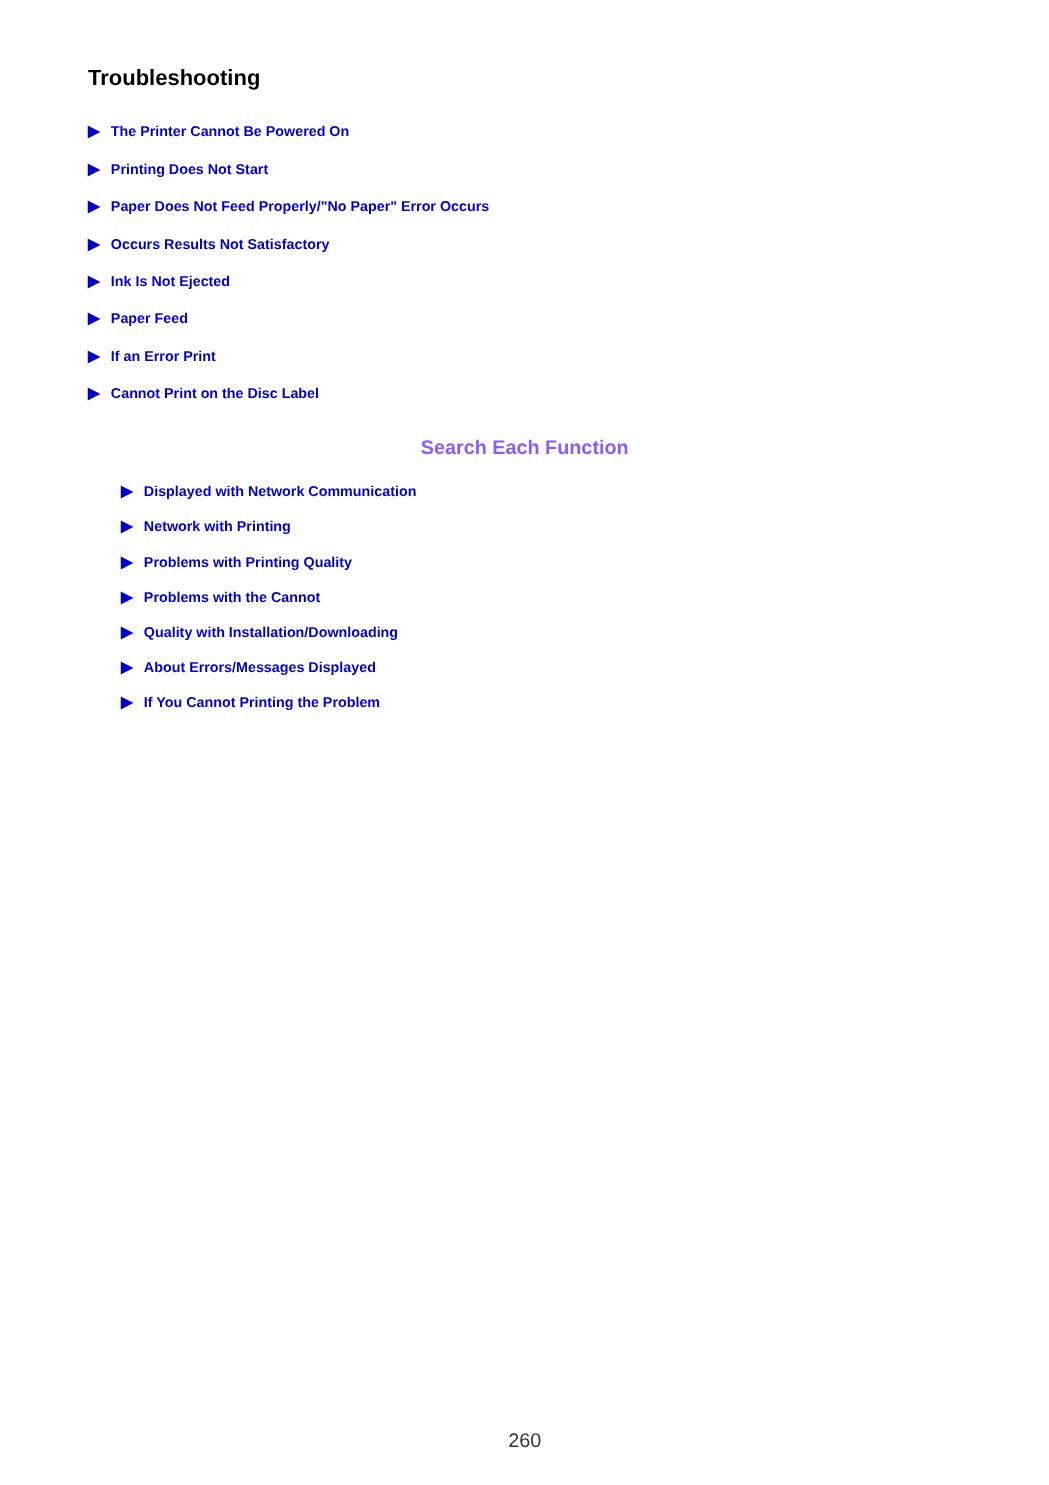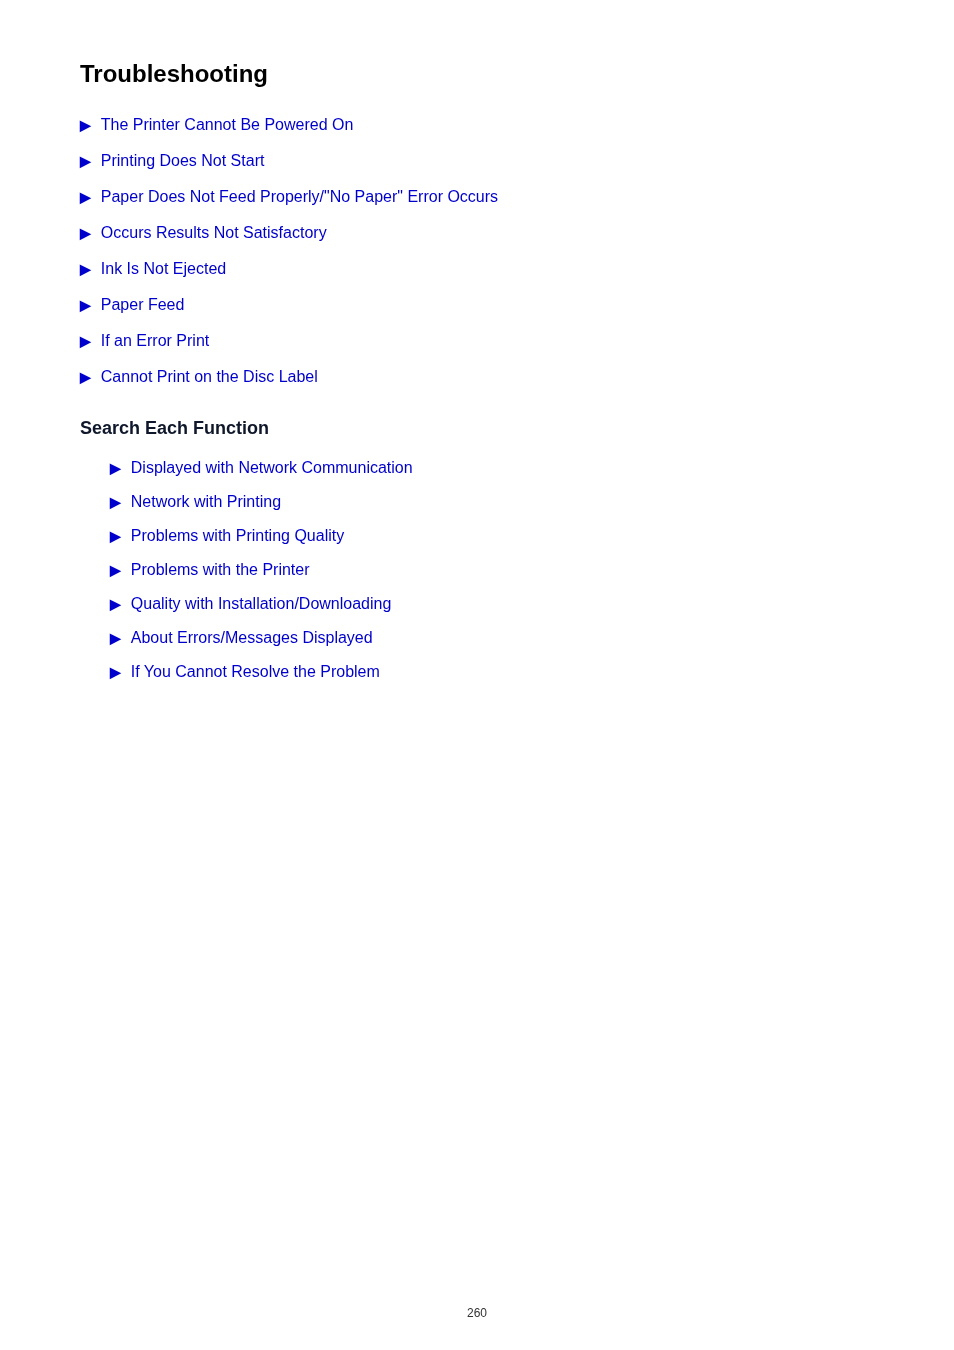--- a/index.html
+++ b/index.html
@@ -14,32 +14,33 @@
       width: 954px;
       min-height: 1350px;
       position: relative;
     }
 
     .page-content {
       padding: 60px 80px 80px 80px;
     }
 
     .section-title {
-      font-size: 24px;
+      font-size: 20px;
       font-weight: bold;
       color: #000000;
       margin-bottom: 28px;
     }
 
     .section-subtitle {
       font-size: 18px;
       font-weight: bold;
-      color: #0f172a;
+      color: #8b5cf6;
       margin-top: 32px;
       margin-bottom: 20px;
+      text-align: center;
     }
 
     .link-list {
       list-style: none;
       margin-bottom: 8px;
     }
 
     .link-list li {
       display: flex;
       align-items: center;
@@ -53,36 +54,36 @@
     .arrow-icon {
       color: #0000cc;
       font-size: 14px;
       margin-right: 10px;
       flex-shrink: 0;
       font-weight: bold;
     }
 
     .link-item {
       color: #0000cc;
-      font-size: 16px;
-      font-weight: normal;
+      font-size: 13px;
+      font-weight: bold;
       text-decoration: none;
       cursor: pointer;
     }
 
     .indented {
       padding-left: 30px;
     }
 
     .page-number {
       position: absolute;
       bottom: 30px;
       left: 50%;
       transform: translateX(-50%);
-      font-size: 12px;
+      font-size: 18px;
       color: #333333;
     }
   </style>
 </head>
 <body>
 
 <div class="page-content">
 
   <h1 class="section-title">Troubleshooting</h1>
 
@@ -131,31 +132,31 @@
       <li>
         <span class="arrow-icon">▶</span>
         <a class="link-item" href="#">Network with Printing</a>
       </li>
       <li>
         <span class="arrow-icon">▶</span>
         <a class="link-item" href="#">Problems with Printing Quality</a>
       </li>
       <li>
         <span class="arrow-icon">▶</span>
-        <a class="link-item" href="#">Problems with the Printer</a>
+        <a class="link-item" href="#">Problems with the Cannot</a>
       </li>
       <li>
         <span class="arrow-icon">▶</span>
         <a class="link-item" href="#">Quality with Installation/Downloading</a>
       </li>
       <li>
         <span class="arrow-icon">▶</span>
         <a class="link-item" href="#">About Errors/Messages Displayed</a>
       </li>
       <li>
         <span class="arrow-icon">▶</span>
-        <a class="link-item" href="#">If You Cannot Resolve the Problem</a>
+        <a class="link-item" href="#">If You Cannot Printing the Problem</a>
       </li>
     </ul>
 
 </div>
 
 <div class="page-number">260</div>
 
 </body></html>

